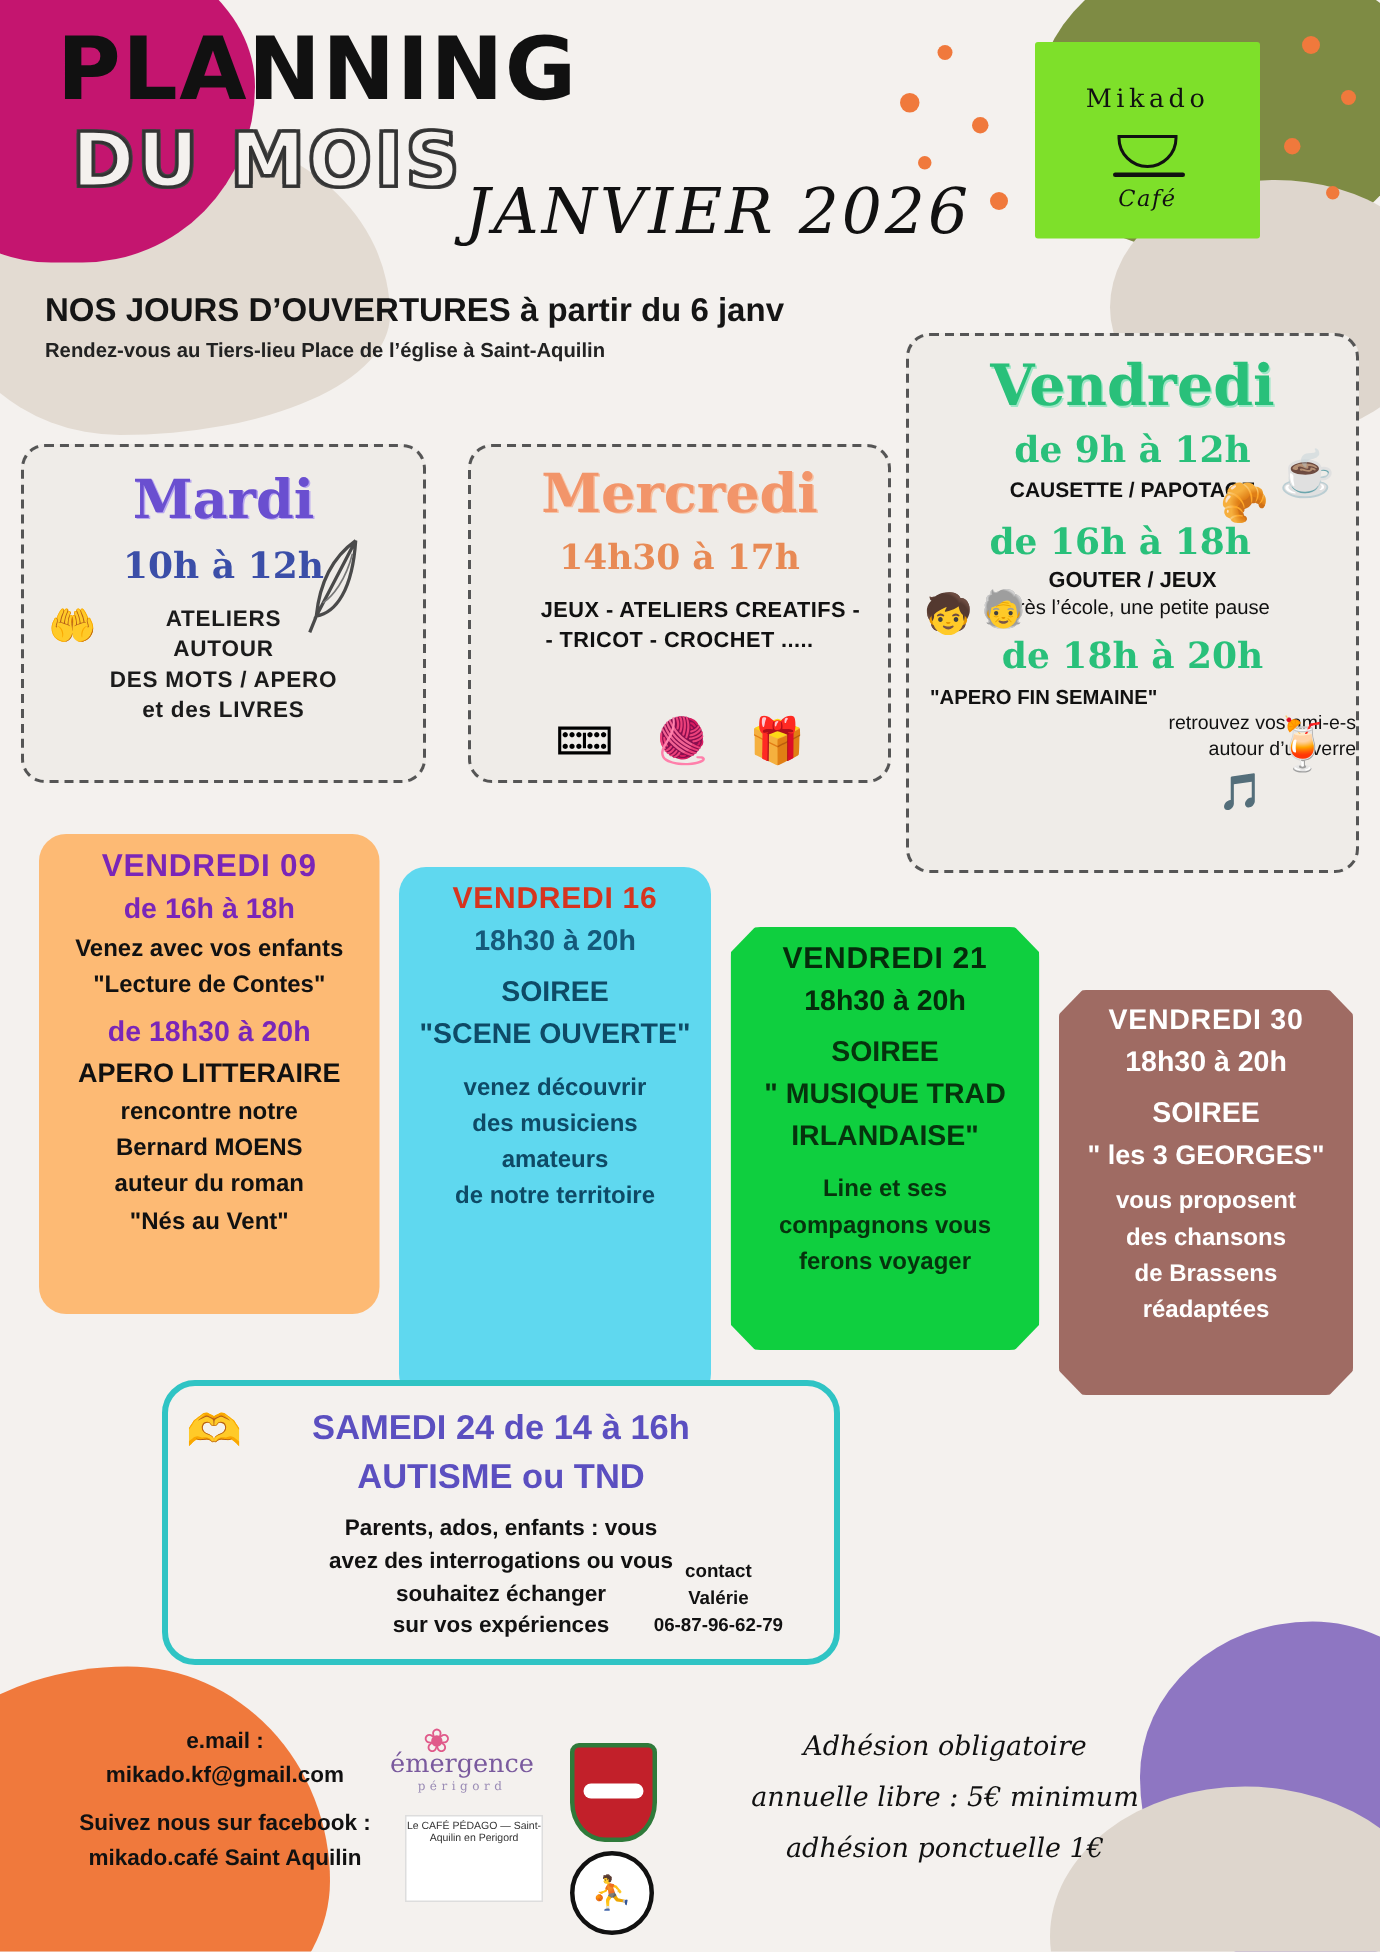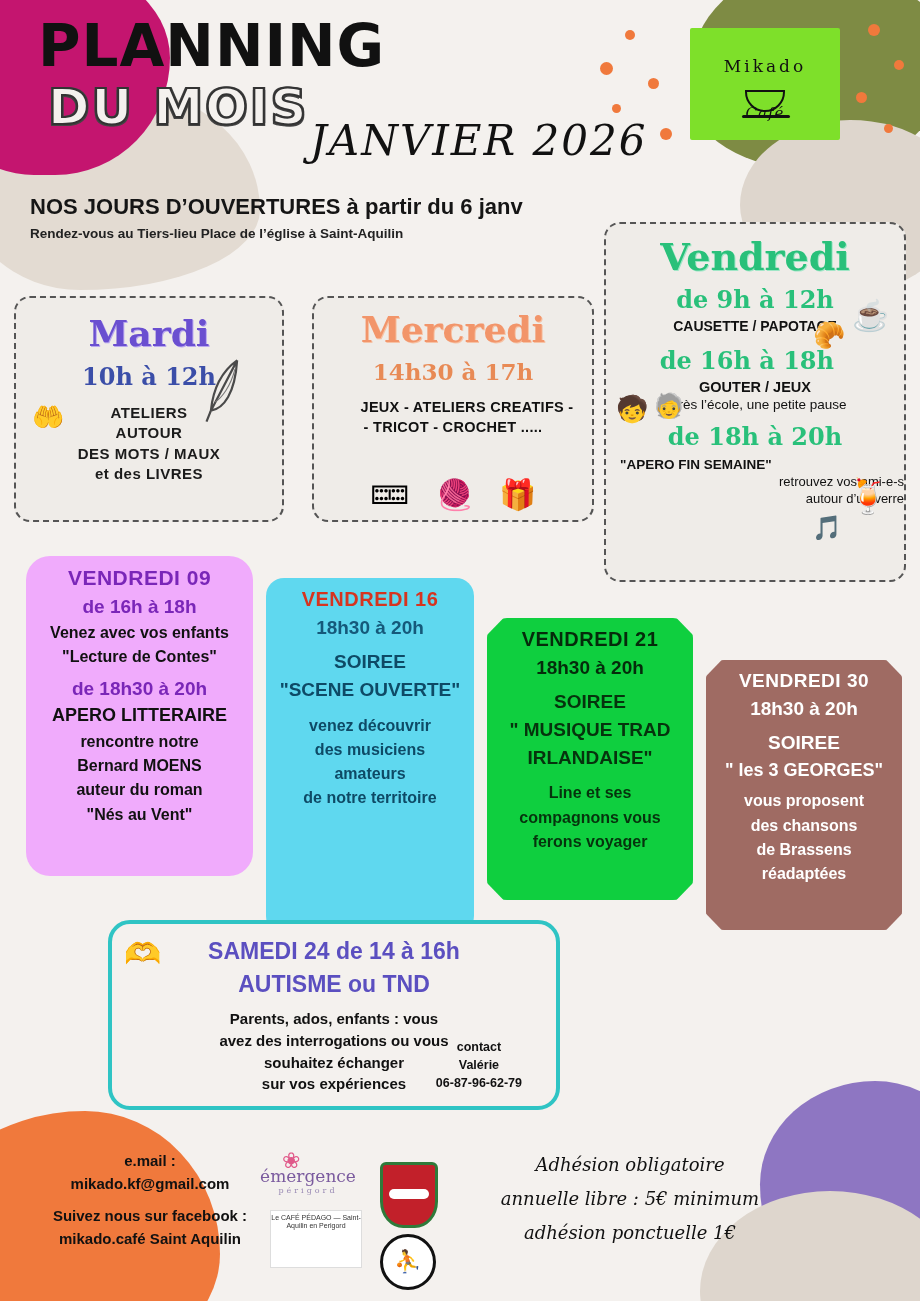--- a/index.html
+++ b/index.html
@@ -70,21 +70,21 @@
     font-size:22px; font-weight:bold; color:#151515;
   }
   .subtitle-place {
     position:absolute; left:30px; top:226px;
     font-size:13.5px; font-weight:bold; color:#222;
   }
 
   
   .logo {
     position:absolute; right:80px; top:28px;
-    width:150px; height:112px; background:#7ee02a; z-index:6;
+    width:150px; height:131px; background:#7ee02a; z-index:6;
     border-radius:2px;
   }
   .logo-inner { position:relative; width:100%; height:100%; }
   .logo-word {
     position:absolute; left:0; right:0; top:28px; text-align:center;
     font-family:"DejaVu Serif", serif; font-size:17px; color:#111;
     letter-spacing:3px;
   }
   .logo-word2 {
     position:absolute; left:0; right:0; bottom:18px; text-align:center;
@@ -196,21 +196,21 @@
   
   .evt { border-radius:18px; padding:10px 12px; text-align:center; }
   .evt .day {
     font-size:21px; font-weight:bold; letter-spacing:.5px;
   }
   .evt .hrs { font-size:19px; font-weight:bold; margin-top:6px; }
   .evt .ln { font-size:16px; font-weight:bold; margin-top:5px; line-height:1.2; }
 
   #evt-09 {
     left:26px; top:556px; width:227px; height:320px;
-    background:#f0abfc; color:#6a21a8;border-radius:24px;
+    background:#fdba74; color:#6a21a8;
   }
   #evt-09 .day { color:#7a26b8; font-size:21px; }
   #evt-09 .hrs { color:#7a26b8; }
   #evt-09 .ln { color:#111; }
   #evt-09 .hrs2 { color:#7a26b8; font-size:19px; font-weight:bold; margin-top:12px; }
 
   #evt-16 {
     left:266px; top:578px; width:208px; height:356px;
     background:#5fd8ef; color:#13506b;
   }
@@ -340,21 +340,21 @@
   <div class="mardi-title">Mardi</div>
   <div class="mardi-hours">10h à 12h</div>
   <div class="hands-icon">🤲</div>
   <svg class="feather" viewBox="0 0 40 64">
     <path d="M32 4 C18 14, 10 30, 8 50 L4 60 M8 50 C20 48, 30 34, 32 4 Z" fill="none" stroke="#4a4a4a" stroke-width="2"></path>
     <path d="M12 42 C18 38, 26 28, 30 12" fill="none" stroke="#777" stroke-width="1"></path>
   </svg>
   <div class="mardi-lines">
     <div>ATELIERS</div>
     <div>AUTOUR</div>
-    <div>DES MOTS / MAUX</div>
+    <div>DES MOTS / APERO</div>
     <div>et des LIVRES</div>
   </div>
 </div>
 
 <div class="card card-dashed" id="card-mercredi">
   <div class="mercredi-title">Mercredi</div>
   <div class="mercredi-hours">14h30 à 17h</div>
   <div class="mercredi-l1">JEUX  - ATELIERS CREATIFS -</div>
   <div class="mercredi-l2">- TRICOT - CROCHET .....</div>
   <div class="mercredi-icons">

